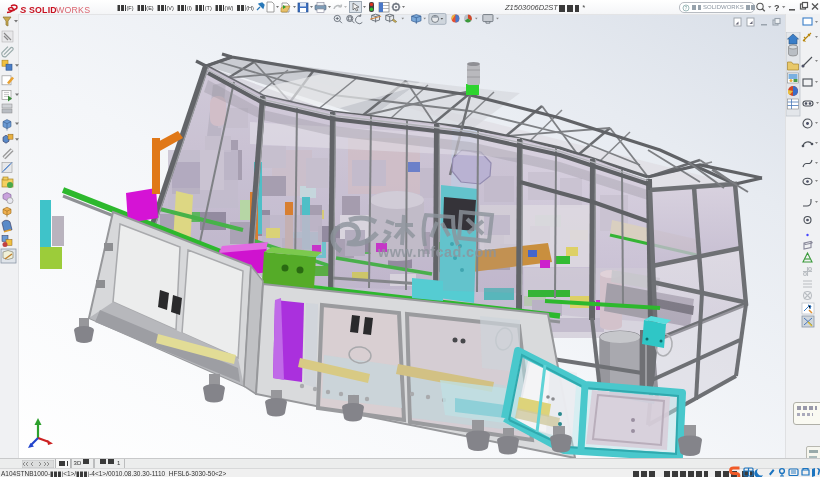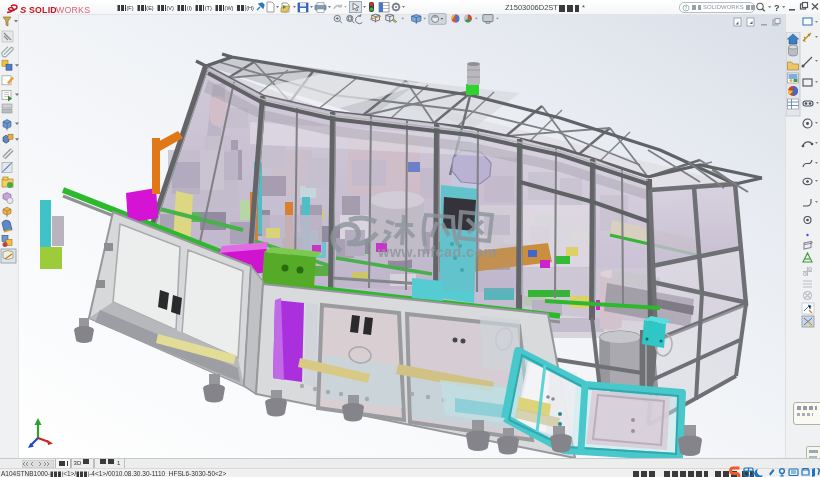--- a/index.html
+++ b/index.html
@@ -497,21 +497,21 @@
     <rect x="114" y="1.5" width="10" height="9.5" fill="#fff" stroke="#777" stroke-width="0.7"></rect>
     <rect x="114" y="1.5" width="4" height="9.5" fill="#4a78c8"></rect>
     <path d="M118,4.5 h6 M118,7.5 h6" stroke="#999" stroke-width="0.7"></path>
 
     <circle cx="131" cy="6" r="3.2" fill="none" stroke="#6f7680" stroke-width="1.4"></circle>
     <circle cx="131" cy="6" r="1" fill="#6f7680"></circle>
     <path d="M131,1.5 v2 M131,8.5 v2 M126.6,6 h2 M133.4,6 h2 M128,3 l1.2,1.2 M132.8,7.8 l1.2,1.2 M134,3 l-1.2,1.2 M129.2,7.8 L128,9" stroke="#6f7680" stroke-width="1.1"></path>
     <path d="M137,5 l3,0 l-1.5,2 z" fill="#777"></path>
   </svg>
 
-  <div class="abs" style="left:505px;top:3px;font-size:7.5px;color:#444;">Z1503006D2ST<span class="cj" style="width:20px"></span>&nbsp;*</div>
+  <div class="abs" style="left:505px;top:3px;font-size:7.5px;color:#444;font-style:italic;">Z1503006D2ST<span class="cj" style="width:20px"></span>&nbsp;*</div>
 
   <div class="abs" style="left:679px;top:2px;width:74px;height:9px;background:#fff;border:1px solid #b8bcc2;border-radius:5px;">
     <svg class="abs" style="left:2px;top:1px" width="8" height="8" viewBox="0 0 8 8">
           <circle cx="4" cy="4" r="3" fill="none" stroke="#8aa" stroke-width="0.8"></circle>
           <text x="2.4" y="6" font-size="5" fill="#8aa">?</text>
         </svg>
     <span class="abs" style="left:12px;top:2px;font-size:6px;color:#8a95a0;font-size:0;white-space:nowrap;"><span style="display:inline-block;width:9px;height:5px;background:repeating-linear-gradient(90deg,#97a2ac 0 4px,rgba(0,0,0,0) 4px 5.5px);vertical-align:top;"></span><span style="display:inline-block;width:2px"></span><span style="font-size:6px;color:#8a95a0;vertical-align:top;line-height:5px;">SOLIDWORKS</span><span style="display:inline-block;width:2px"></span><span style="display:inline-block;width:9px;height:5px;background:repeating-linear-gradient(90deg,#97a2ac 0 4px,rgba(0,0,0,0) 4px 5.5px);vertical-align:top;"></span></span>
   </div>
   <svg class="abs" style="left:755px;top:1px" width="65" height="12" viewBox="0 0 65 12">
     <circle cx="5" cy="5.5" r="3.2" fill="none" stroke="#555" stroke-width="1.1"></circle>

